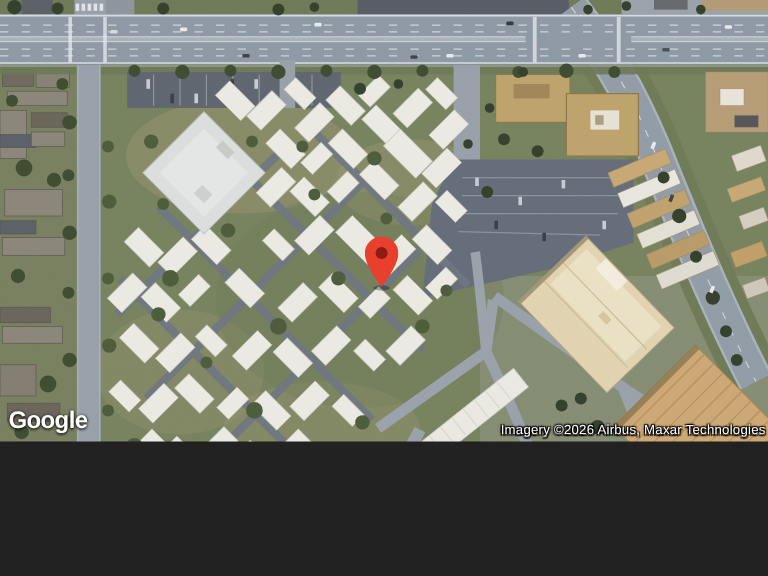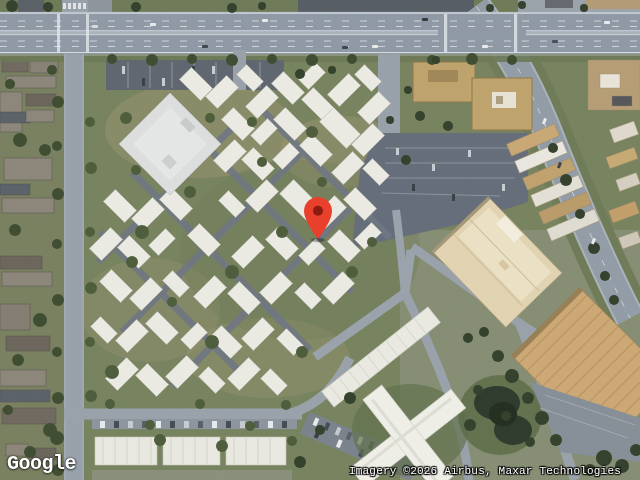--- a/index.html
+++ b/index.html
@@ -1,30 +1,30 @@
 <!DOCTYPE html>
 <html><head>
 <meta charset="utf-8">
 <style>
   html,body{margin:0;padding:0;background:#222;}
   .viewport{
-    position:relative;width:640px;height:480px;overflow:hidden;
-    font-family:Liberation Mono, monospace;
+    position:relative;width:640px;height:368px;overflow:hidden;
+    font-family:Liberation Sans, sans-serif;
     -webkit-user-select:none;user-select:none;
   }
   .viewport svg.scene{position:absolute;left:0;top:0;display:block;filter:saturate(.95);}
   .pin{position:absolute;left:304px;top:197px;width:28px;height:46px;z-index:5;}
   .logo{
     position:absolute;left:7px;bottom:5px;z-index:6;
     font-size:20px;font-weight:bold;letter-spacing:-.5px;color:#fff;
     text-shadow:0 1px 2px rgba(0,0,0,.55),0 0 3px rgba(0,0,0,.4),
                 1px 0 1px rgba(40,40,40,.45),-1px 0 1px rgba(40,40,40,.45);
   }
   .attribution{
-    position:absolute;right:19px;bottom:3px;z-index:6;
+    position:absolute;right:2px;bottom:3px;z-index:6;
     font-size:11px;color:#fff;letter-spacing:.2px;
     text-shadow:1px 1px 1px #000,-1px -1px 1px #000,1px -1px 1px #000,-1px 1px 1px #000,0 0 2px #000;
   }
 </style>
 </head>
 <body>
 
 <div class="viewport">
 
   <svg class="scene" width="640" height="480" viewBox="0 0 640 480" aria-hidden="true">

